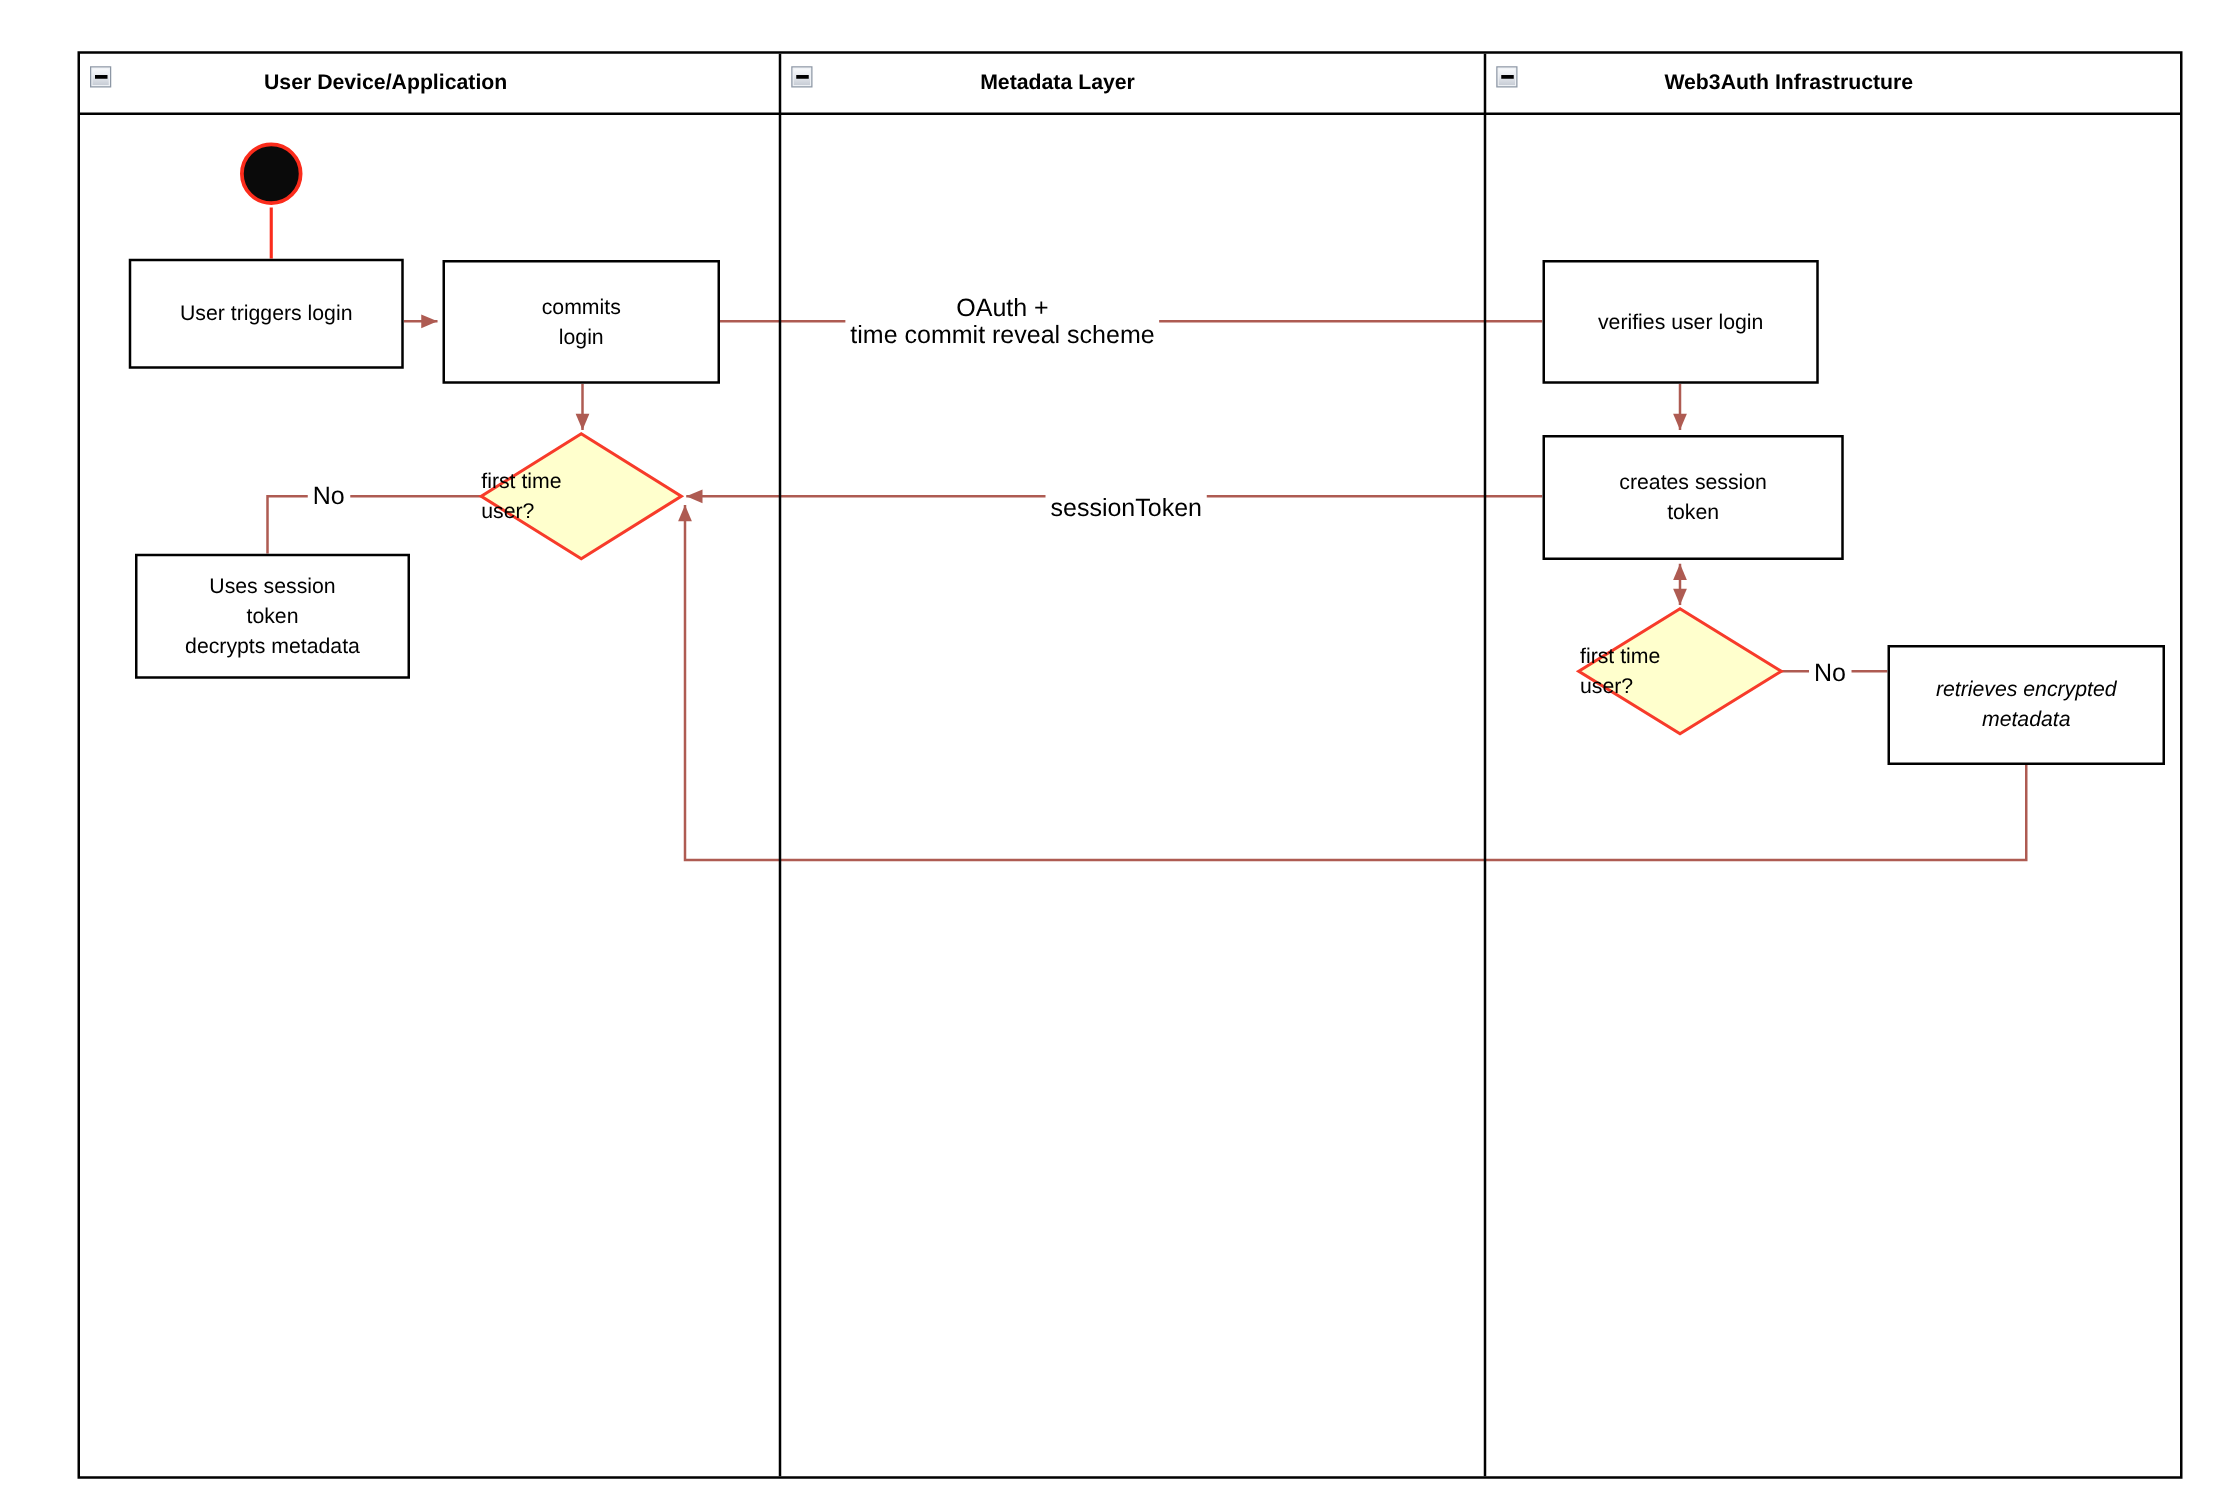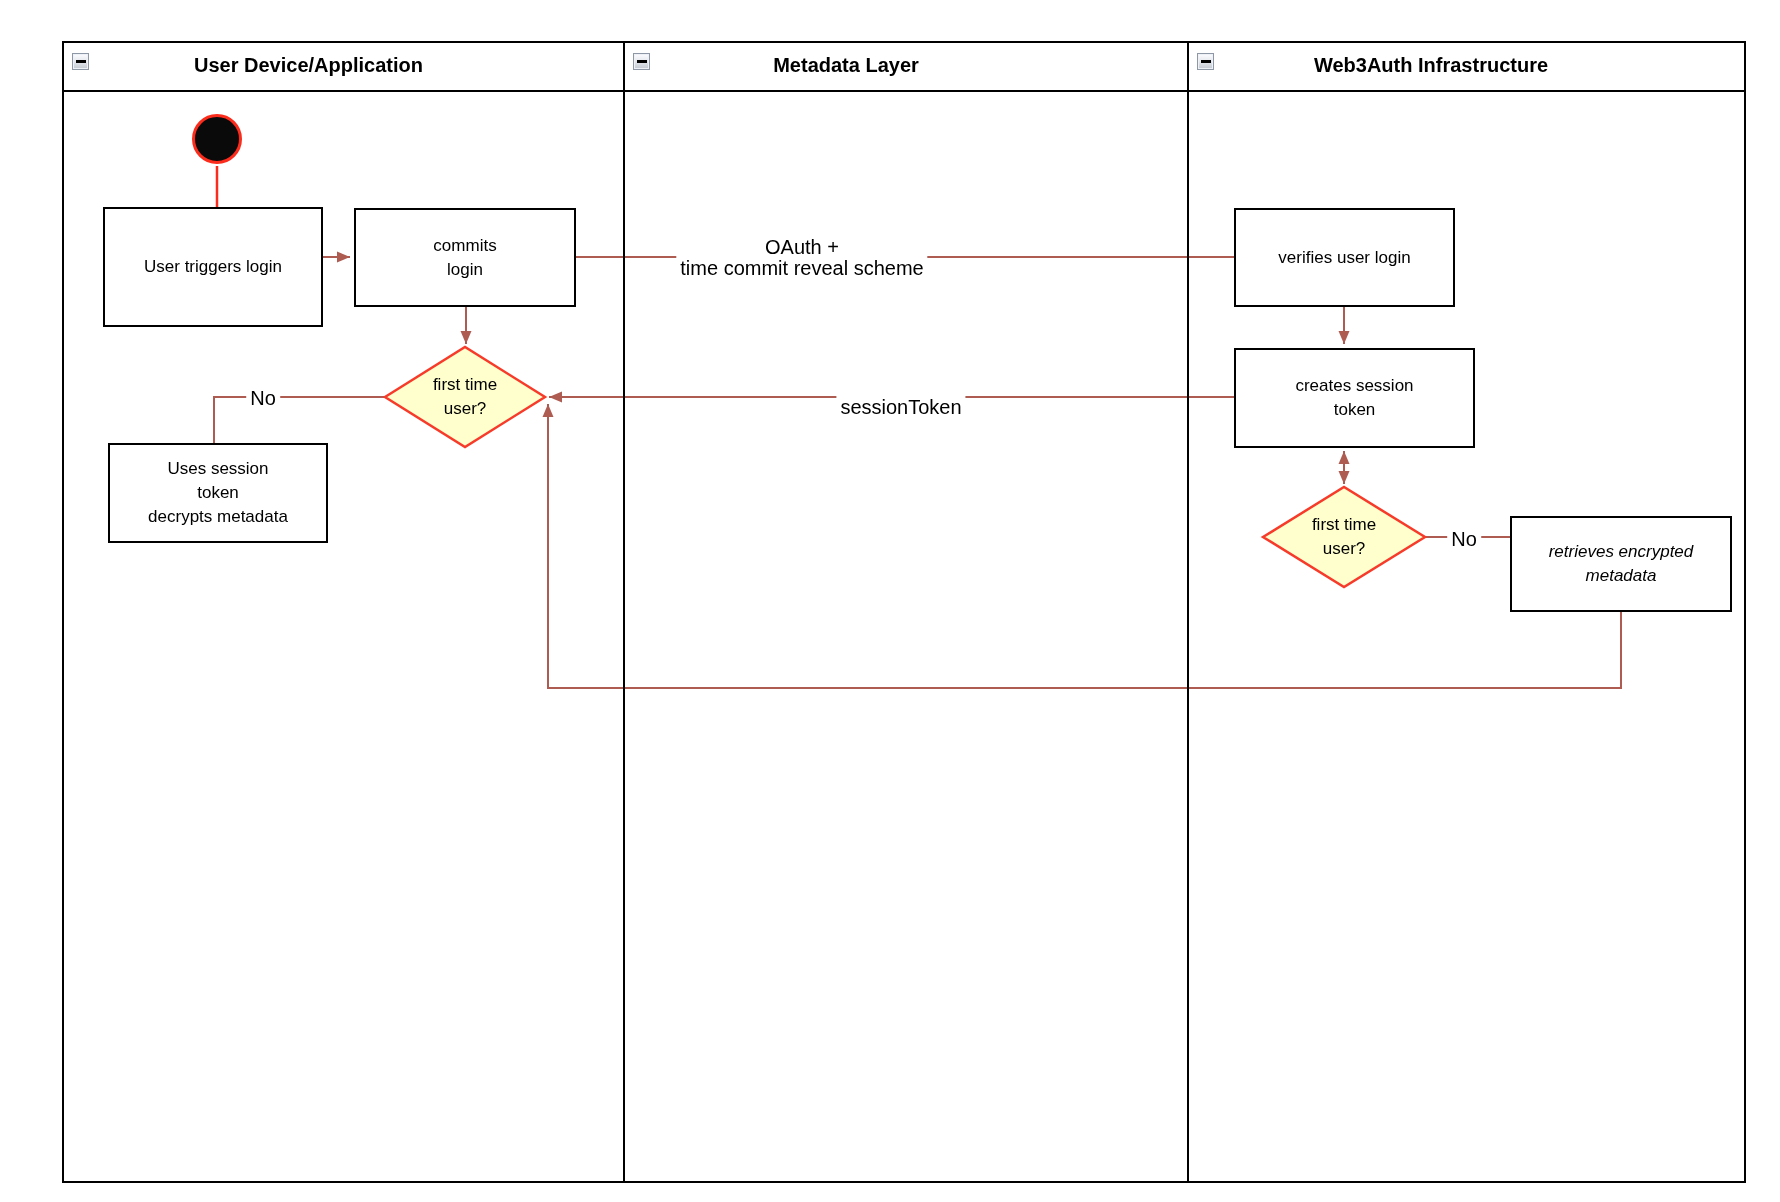--- a/index.html
+++ b/index.html
@@ -6,32 +6,32 @@
   #stage{
     position:relative;width:1780px;height:1202px;background:#ffffff;
     font-family:"Liberation Sans",sans-serif;color:#000;overflow:hidden;
   }
   
   .frame{position:absolute;left:62px;top:41px;width:1684px;height:1142px;
     border:2px solid #000;box-sizing:border-box;background:transparent;}
   .vdiv{position:absolute;top:0;bottom:0;width:2px;background:#000;}
   .hdr-line{position:absolute;left:0;right:0;top:47px;height:2px;background:#000;}
   .lane-title{position:absolute;top:43px;height:45px;display:flex;align-items:center;
-    justify-content:center;font-weight:bold;font-size:20px;padding-right:70px;box-sizing:border-box;}
+    justify-content:center;font-weight:bold;font-size:17px;padding-right:70px;box-sizing:border-box;}
   .collapse{position:absolute;width:17px;height:17px;box-sizing:border-box;
     border:1px solid #8d97a5;background:linear-gradient(#fbfcfe 0%,#e7eaef 45%,#c3c9d2 100%);
     box-shadow:inset 0 0 0 1px #eef1f5;display:flex;align-items:center;justify-content:center;cursor:pointer;}
   .collapse .bar{width:10px;height:3px;background:#000;}
   
   .node{position:absolute;border:2.5px solid #000;background:#fff;box-sizing:border-box;
     display:flex;flex-direction:column;align-items:center;justify-content:center;
     font-size:17px;line-height:24px;text-align:center;}
   .start{position:absolute;width:50px;height:50px;border-radius:50%;background:#0a0a0a;
     border:3px solid var(--start-stroke,#fb2c1c);box-sizing:border-box;}
-  .dlabel{position:absolute;display:flex;flex-direction:column;align-items:center;justify-content:center;
+  .dlabel{position:absolute;display:flex;flex-direction:column;align-items:flex-start;justify-content:center;
     font-size:17px;line-height:24px;text-align:center;pointer-events:none;}
   
   svg.wires{position:absolute;left:0;top:0;width:1780px;height:1202px;}
   .edge{fill:none;stroke:var(--line-color,#ae5b52);stroke-width:2;}
   .edge-red{fill:none;stroke:var(--start-stroke,#fb2c1c);stroke-width:2.5;}
   .diamond{fill:var(--diamond-fill,#ffffcd);stroke:var(--diamond-stroke,#f73b2a);stroke-width:2.5;stroke-linejoin:miter;}
   #arrowhead polygon{fill:var(--line-color,#ae5b52);}
   
   .elabel{position:absolute;transform:translate(-50%,-50%);background:#fff;
     font-size:20px;line-height:21px;text-align:center;padding:1px 4px;white-space:nowrap;}
@@ -87,21 +87,21 @@
     </div>
   <div class="collapse" style="left:633px;top:53px;">
       <div class="bar"></div>
     </div>
   <div class="collapse" style="left:1197px;top:53px;">
       <div class="bar"></div>
     </div>
 
   <div class="start" style="left:192px;top:114px;"></div>
 
-  <div class="node" style="left:103px;top:207px;width:220px;height:120px;">
+  <div class="node" style="left:103px;top:207px;width:220px;height:88px;">
     <div>User triggers login</div>
   </div>
 
   <div class="node" style="left:354px;top:208px;width:222px;height:99px;">
     <div>commits</div>
     <div>login</div>
   </div>
 
   <div class="node" style="left:108px;top:443px;width:220px;height:100px;">
     <div>Uses session</div>

